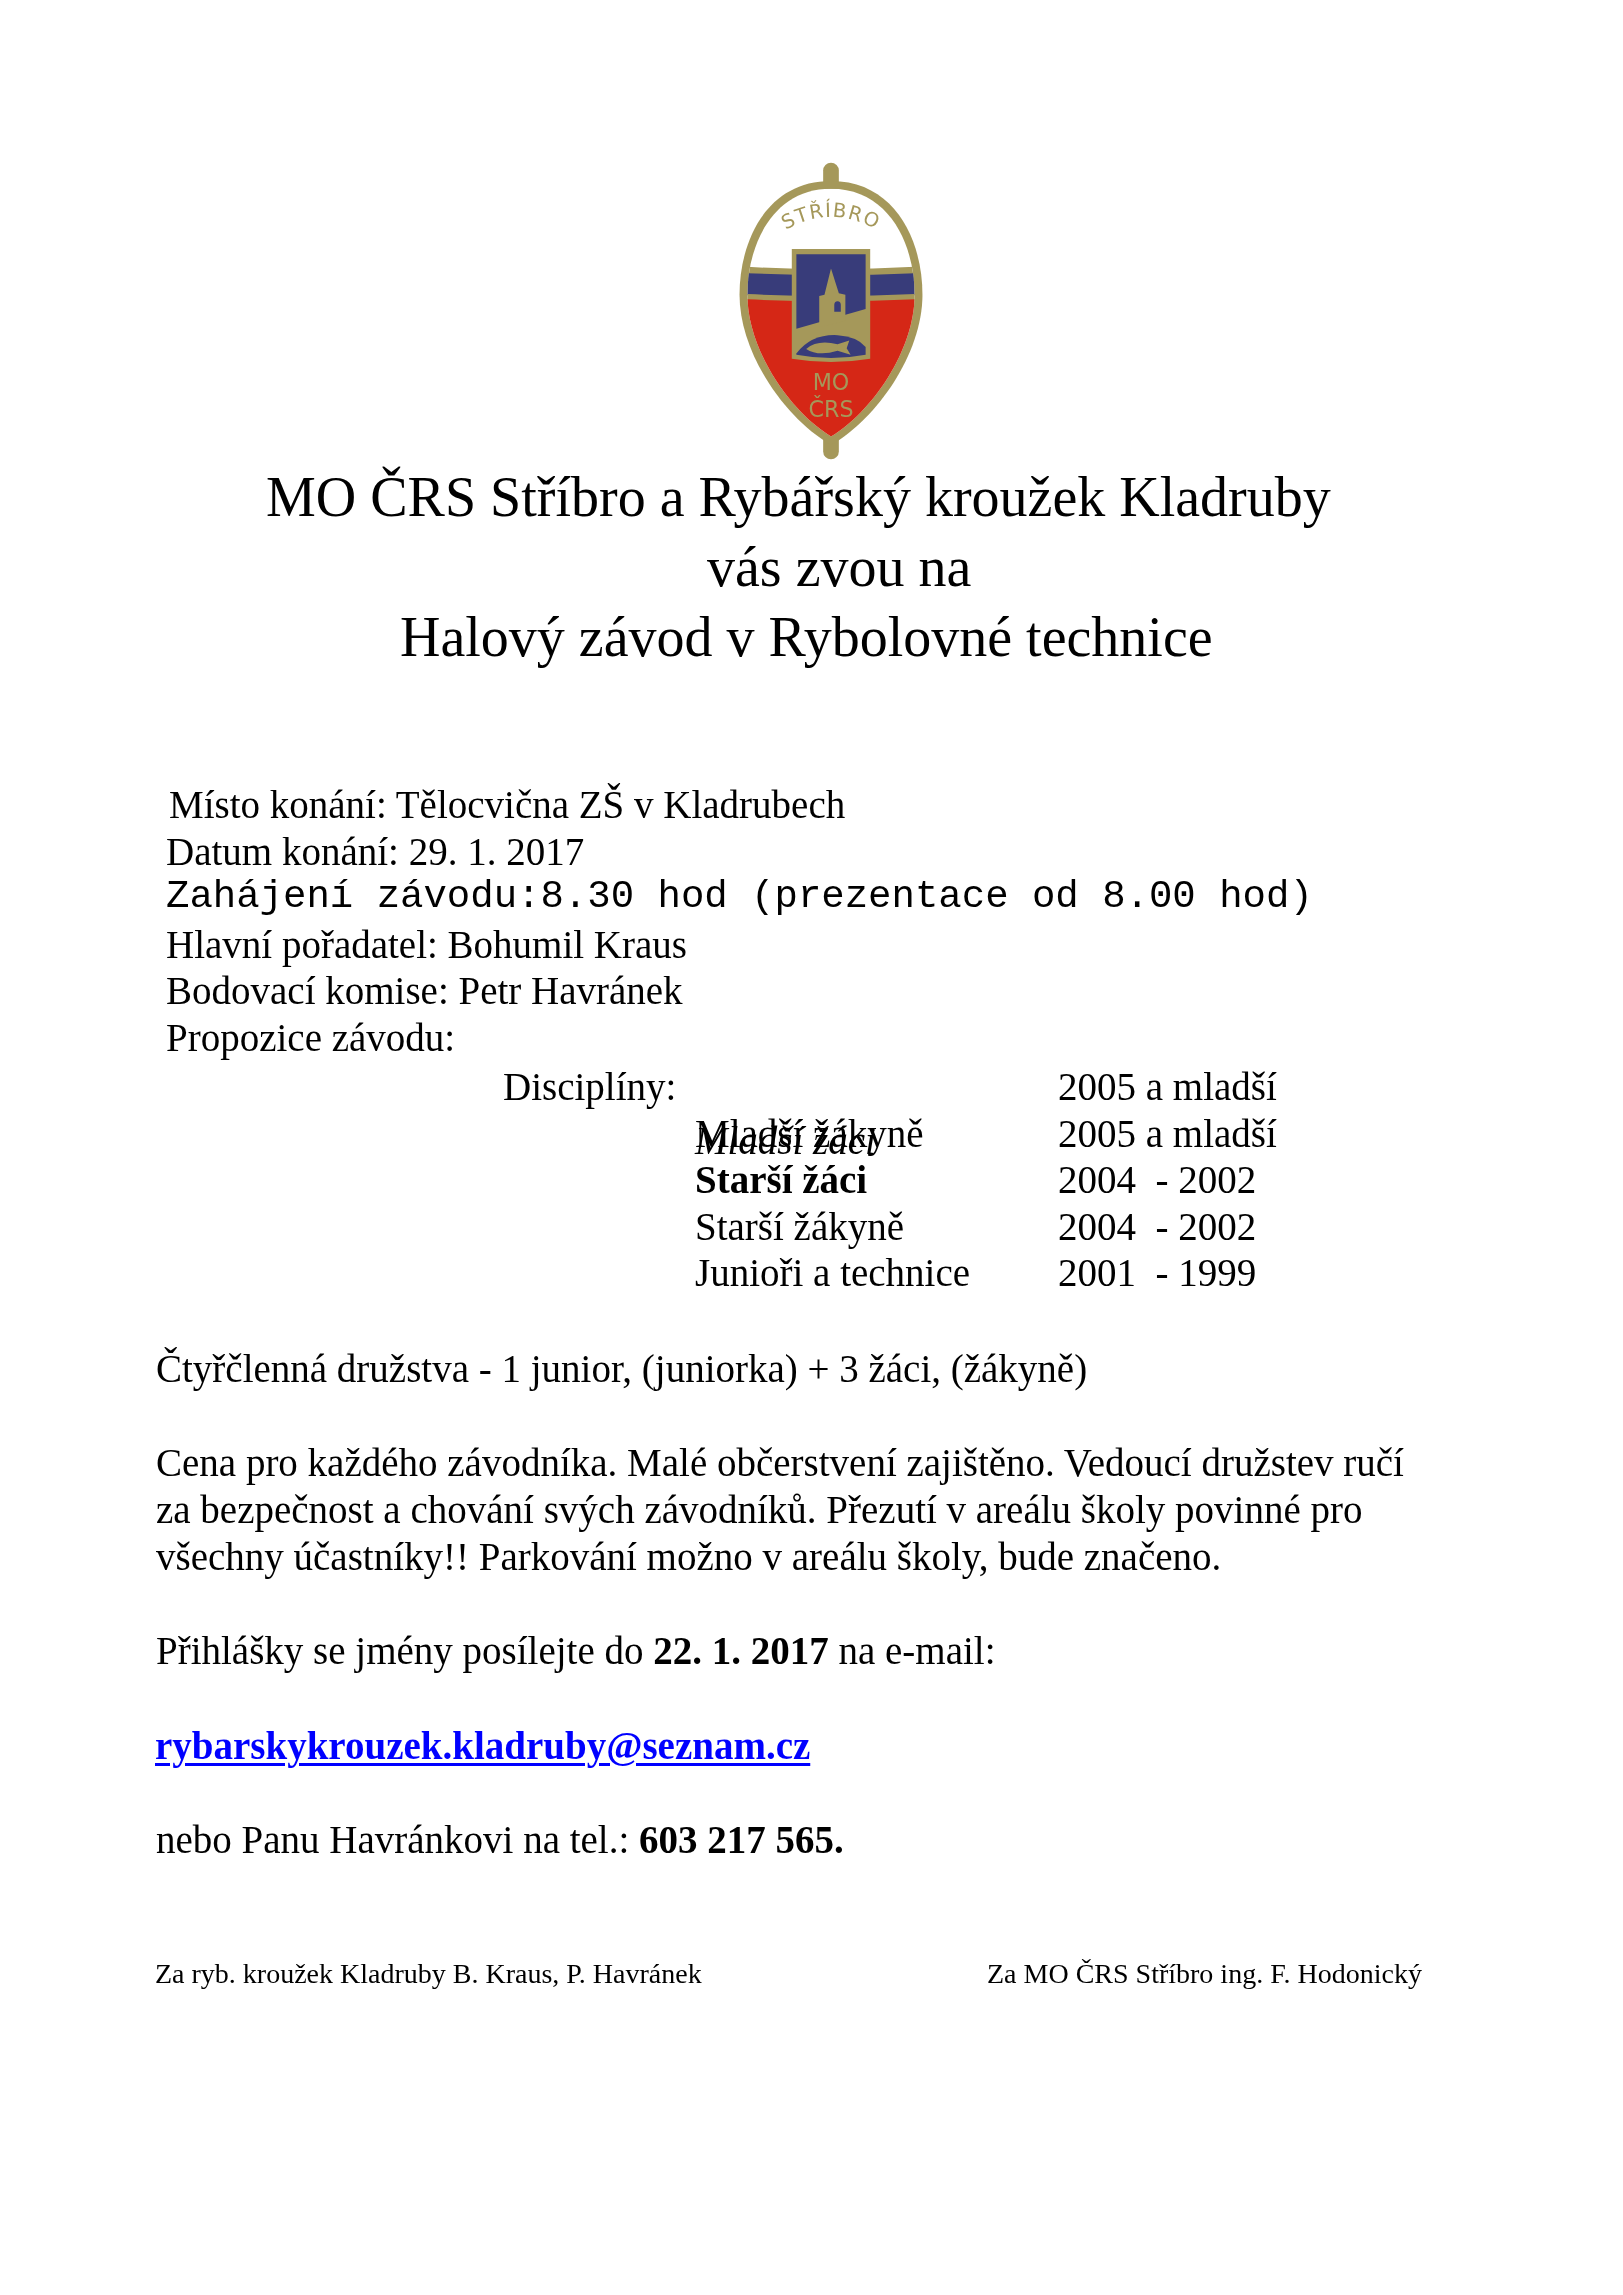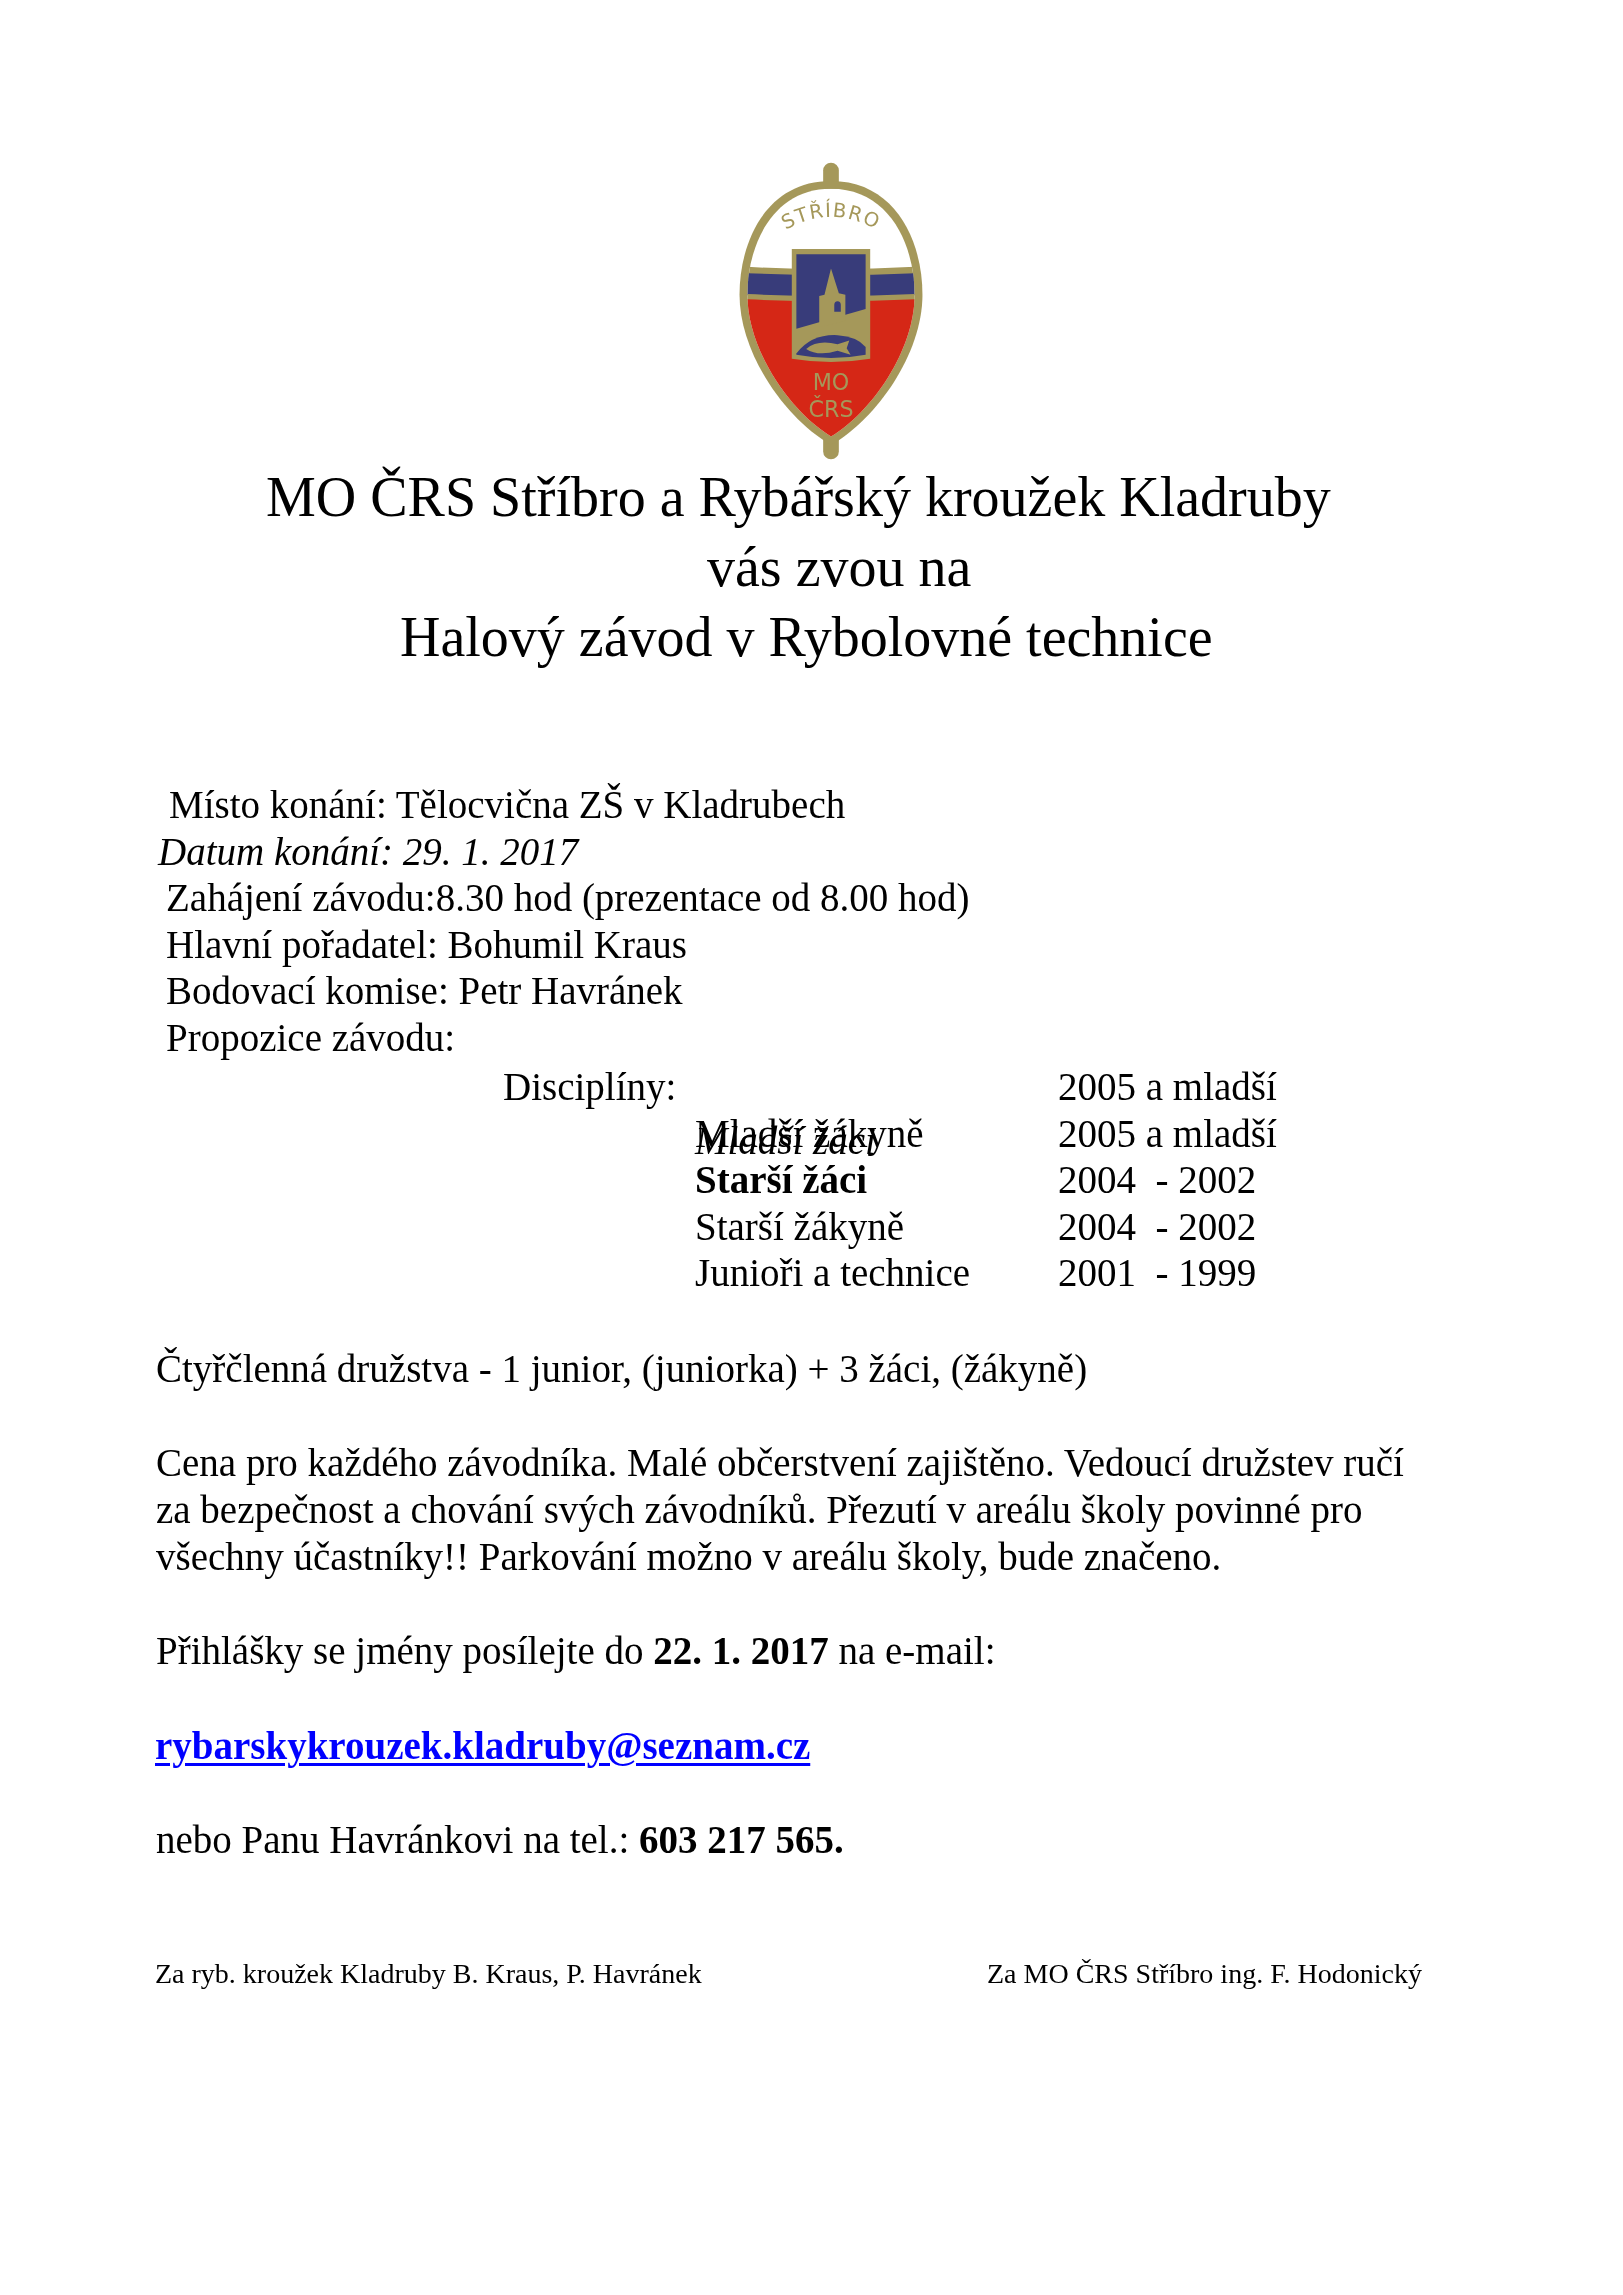--- a/index.html
+++ b/index.html
@@ -55,22 +55,22 @@
   </text>
   <text x="150" y="356" text-anchor="middle" font-family="DejaVu Sans, sans-serif" font-size="34" fill="#A5985A">MO</text>
   <text x="150" y="398" text-anchor="middle" font-family="DejaVu Sans, sans-serif" font-size="34" fill="#A5985A">ČRS</text>
 </svg>
 
 <div class="abs h1" style="left:266px; top:469px;">MO ČRS Stříbro a Rybářský kroužek Kladruby</div>
 <div class="abs h1" style="left:707px; top:539px;">vás zvou na</div>
 <div class="abs h1" style="left:400px; top:609px;">Halový závod v Rybolovné technice</div>
 
 <div class="abs body" style="left:169px; top:785px;">Místo konání: Tělocvična ZŠ v Kladrubech</div>
-<div class="abs body" style="left:158px; top:832px;font-style:italic;">Datum konání: 29. 1. 2017</div>
-<div class="abs body" style="left:166px; top:878px;">Zahájení závodu:8.30 hod (prezentace od 8.00 hod)</div>
+<div class="abs body" style="left:166px; top:832px;">Datum konání: 29. 1. 2017</div>
+<div class="abs body" style="left:166px; top:878px;font-family:Liberation Mono, monospace;">Zahájení závodu:8.30 hod (prezentace od 8.00 hod)</div>
 <div class="abs body" style="left:166px; top:925px;">Hlavní pořadatel: Bohumil Kraus</div>
 <div class="abs body" style="left:166px; top:971px;">Bodovací komise: Petr Havránek</div>
 <div class="abs body" style="left:166px; top:1018px;">Propozice závodu:</div>
 
 <div class="abs body" style="left:503px; top:1067px;">Disciplíny:</div>
 <div>
   <div class="abs body" style="left:695px; top:1121px;font-style:italic;">Mladší žáci</div>
   <div class="abs body" style="left:1058px; top:1067px;">2005 a mladší</div>
   <div class="abs body" style="left:695px; top:1114px;">Mladší žákyně</div>
   <div class="abs body" style="left:1058px; top:1114px;">2005 a mladší</div>

